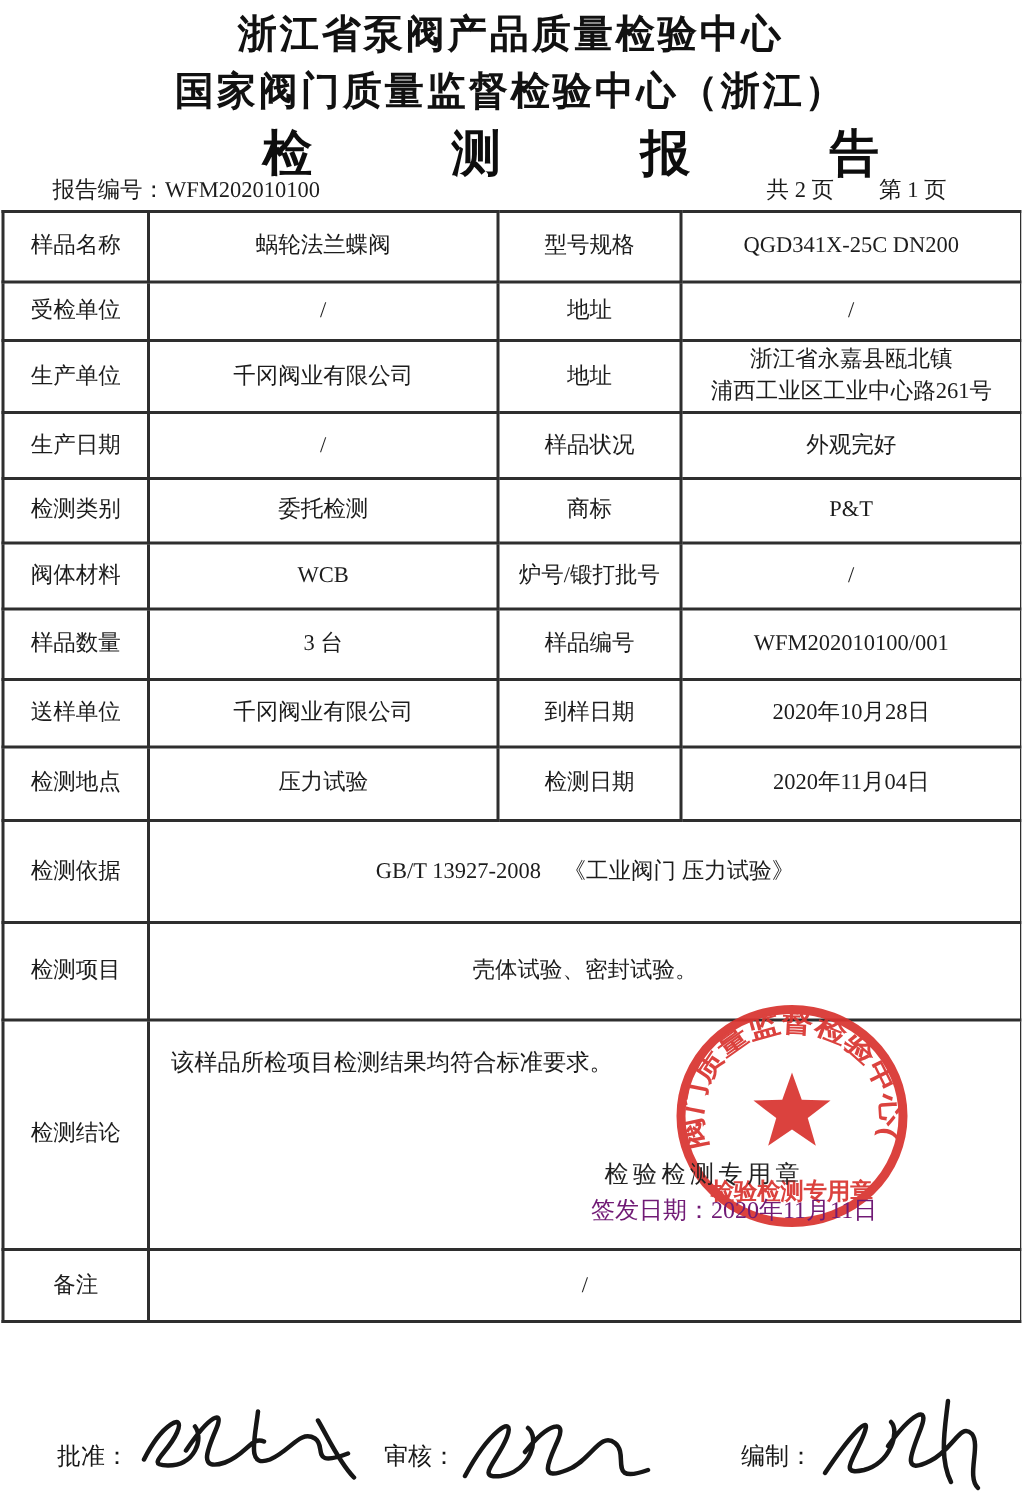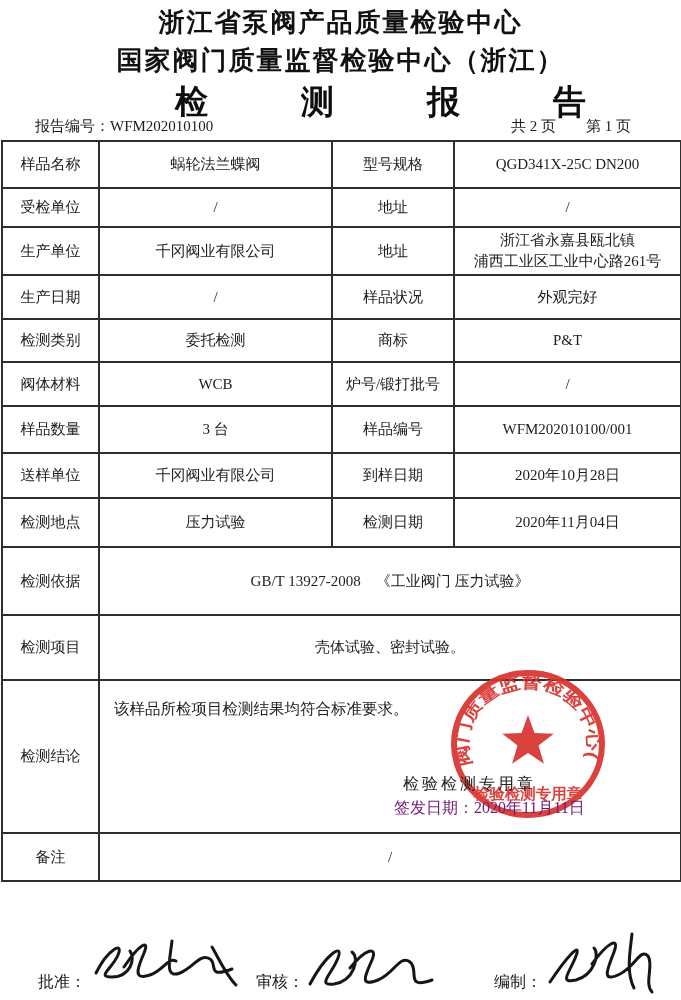--- a/index.html
+++ b/index.html
@@ -34,21 +34,21 @@
     font-size:15px; line-height:21px; white-space:pre-line; padding:2px 4px;
     color:#1c1c1c; overflow:visible;
   }
   td.lab { font-size:15px; }
   td.lt { text-align:left; vertical-align:top; padding:9px 12px;margin-top:36px; }
   td.rel { position:relative; padding:0;margin-top:10px; }
   .concl-text { position:absolute; left:14px; top:17px; font-size:15.5px; }
   .stamp { position:absolute; left:348px; top:-13px; opacity:0.93; pointer-events:none; }
   .seal-black { position:absolute; left:303px; top:92px; font-size:16px; letter-spacing:3px; color:#222; }
   .issue-date { position:absolute; left:294px; top:116px; font-size:16px; color:#701a75; }
-  .foot-label { position:absolute; font-size:16px; color:#181818;margin-top:11px; }
+  .foot-label { position:absolute; font-size:16px; color:#181818; }
   .sig { position:absolute; }
   .sig path { fill:none; stroke:#161616; stroke-width:3; stroke-linecap:round; stroke-linejoin:round; }
 </style>
 </head>
 <body>
 
 <div class="page">
 
   <div class="org1">浙江省泵阀产品质量检验中心</div>
   <div class="org2">国家阀门质量监督检验中心（浙江）</div>

